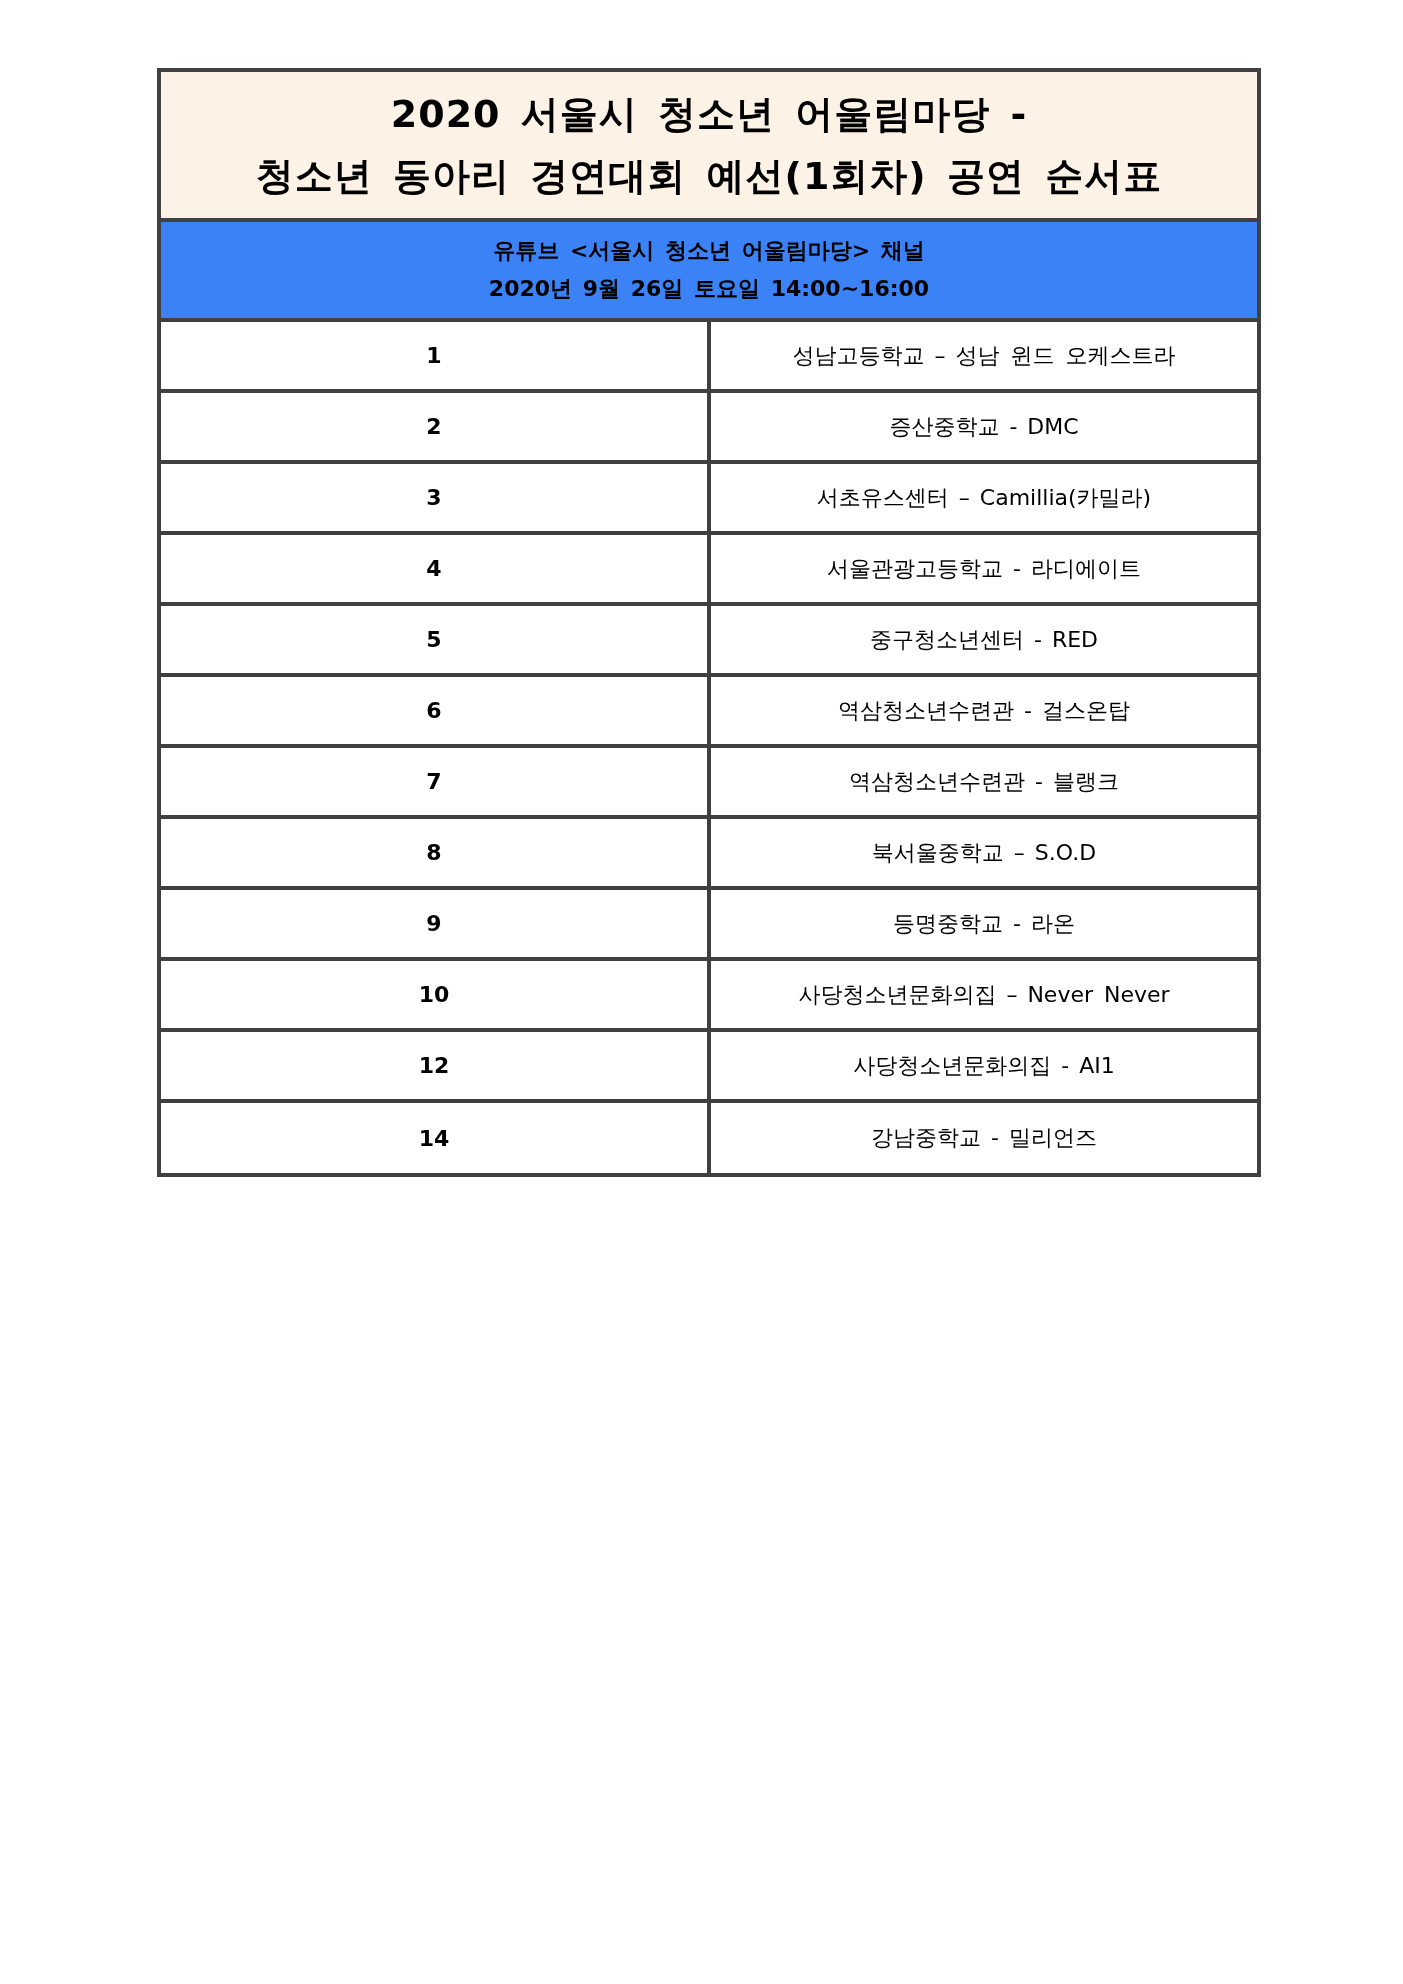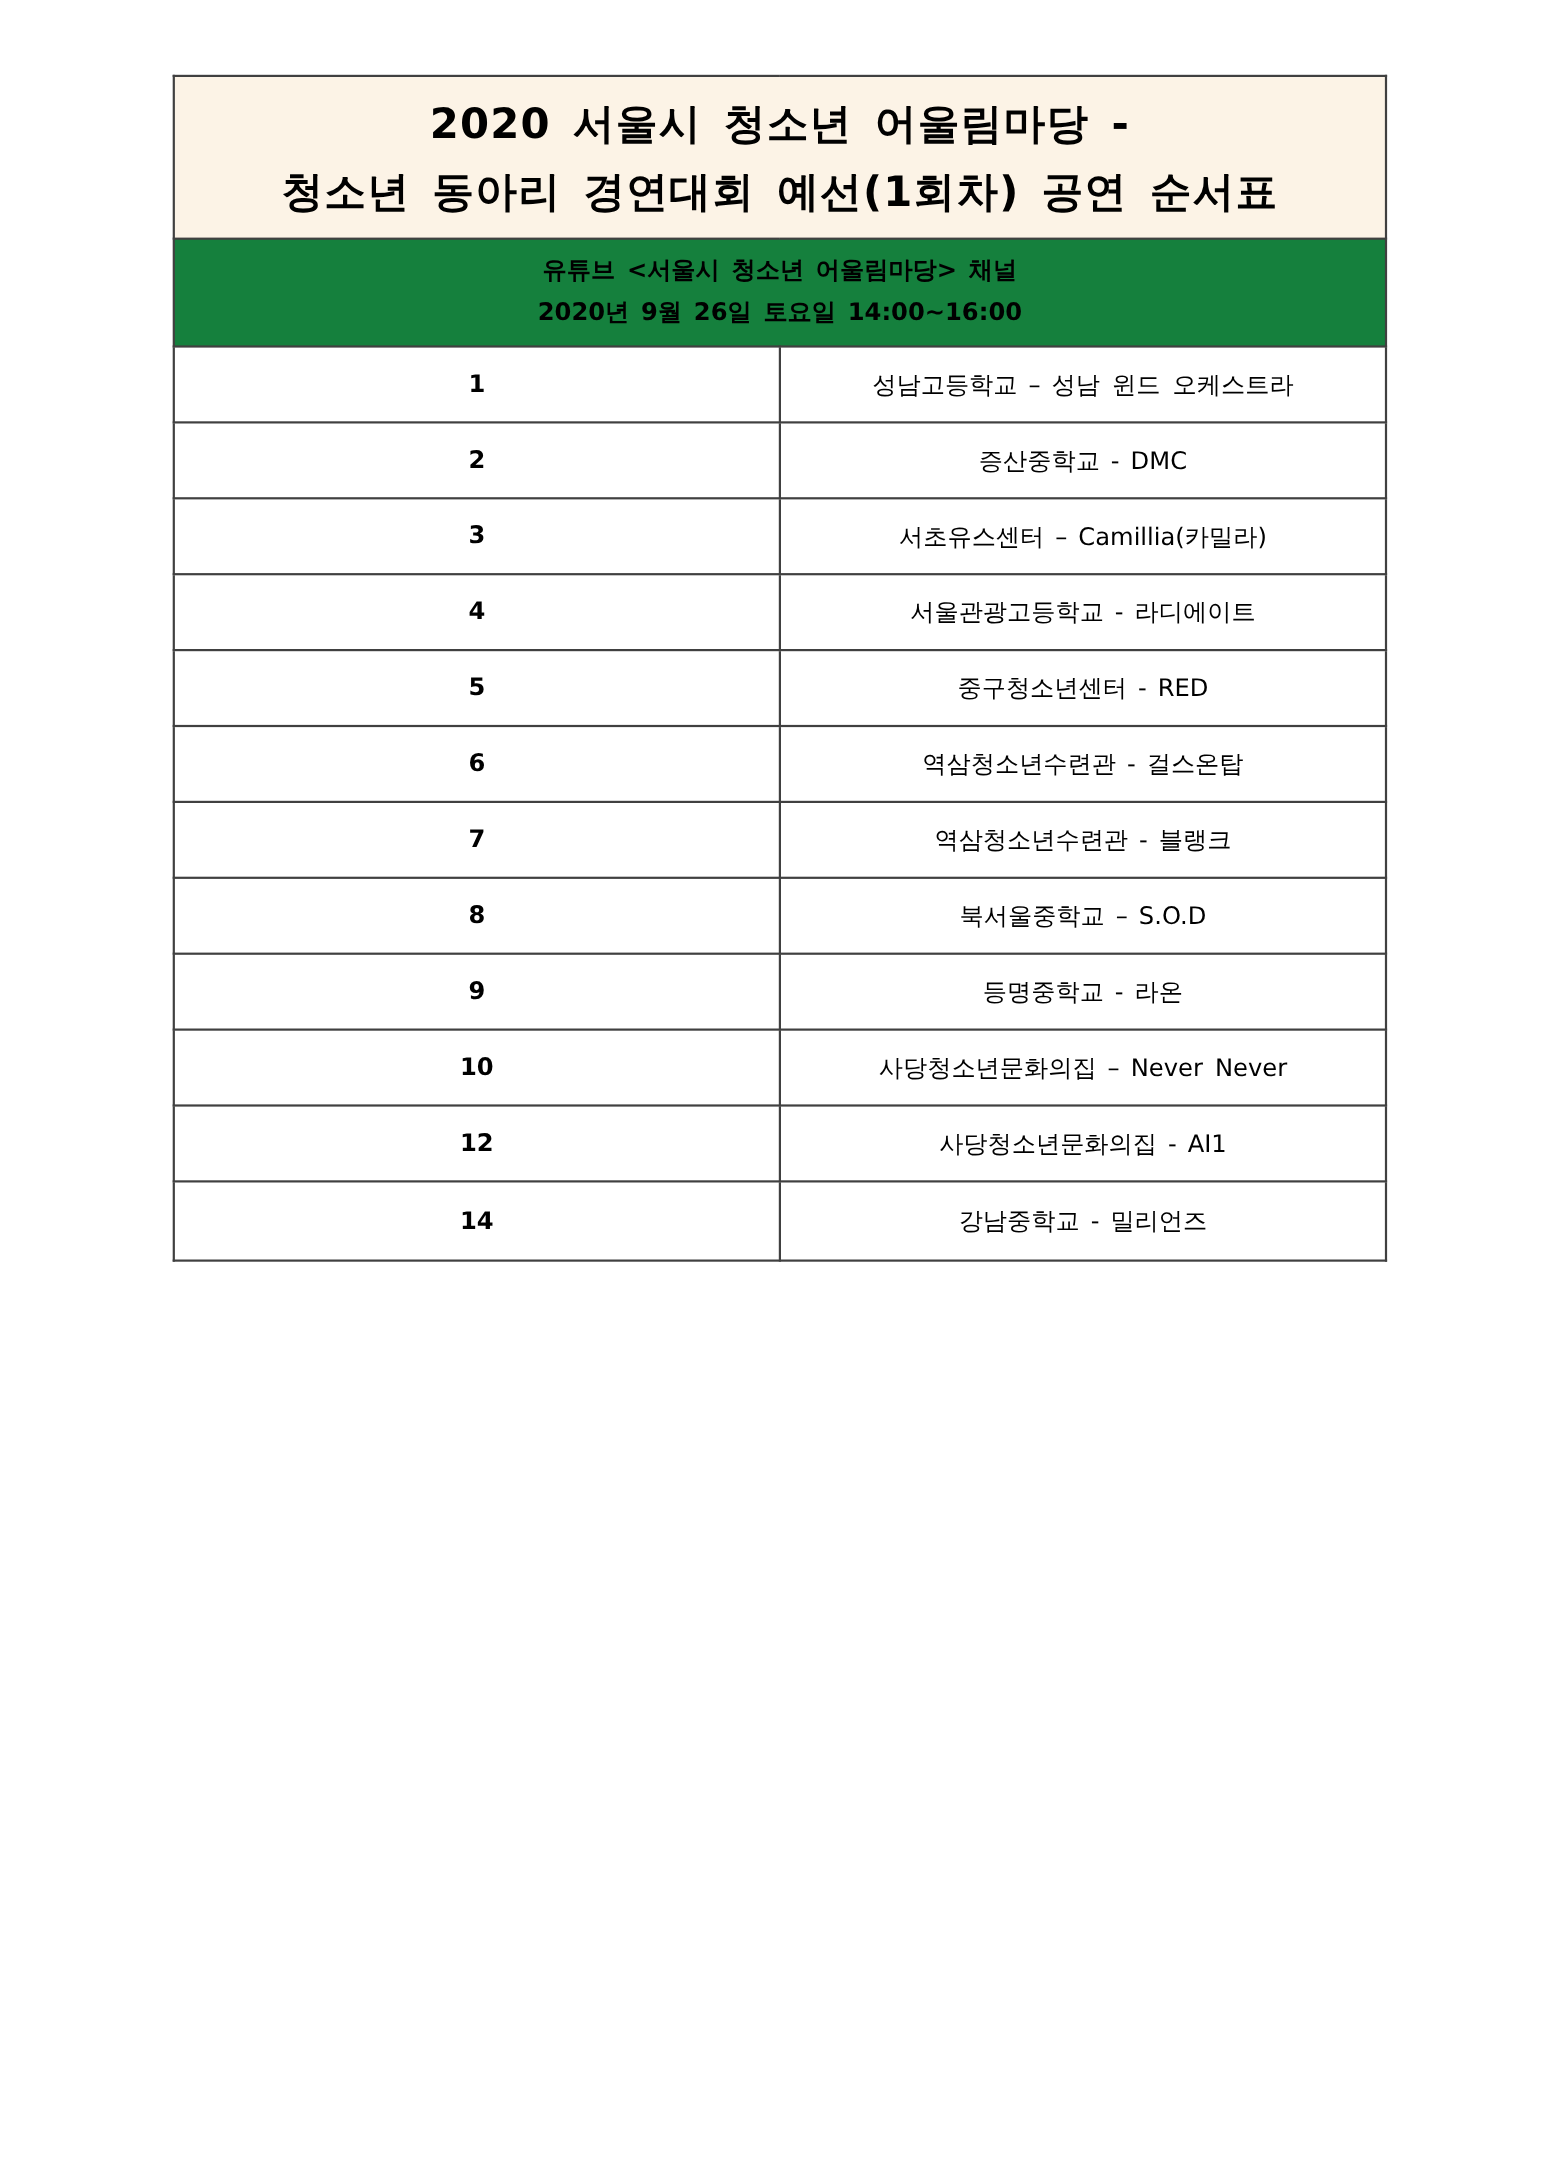--- a/index.html
+++ b/index.html
@@ -24,40 +24,40 @@
     }
     table.schedule {
       position: absolute;
       left: 157px;
       top: 68px;
       width: 1104px;
       border-collapse: collapse;
       table-layout: fixed;
     }
     table.schedule td {
-      border: 2px solid #404040;
+      border: 4px solid #404040;
       padding: 0;
       text-align: center;
       vertical-align: middle;
     }
     .title-cell {
       height: 146px;
       background: #FCF3E6;
     }
     .title-line {
       display: block;
       font-size: 38px;
       font-weight: bold;
       line-height: 62px;
       letter-spacing: 1px;
       word-spacing: 6px;
     }
     .subtitle-cell {
       height: 96px;
-      background: #15803d;
+      background: #3b82f6;
     }
     .subtitle-line {
       display: block;
       font-size: 22px;
       font-weight: bold;
       line-height: 38px;
       word-spacing: 3px;
     }
     .row td {
       height: 67px;

